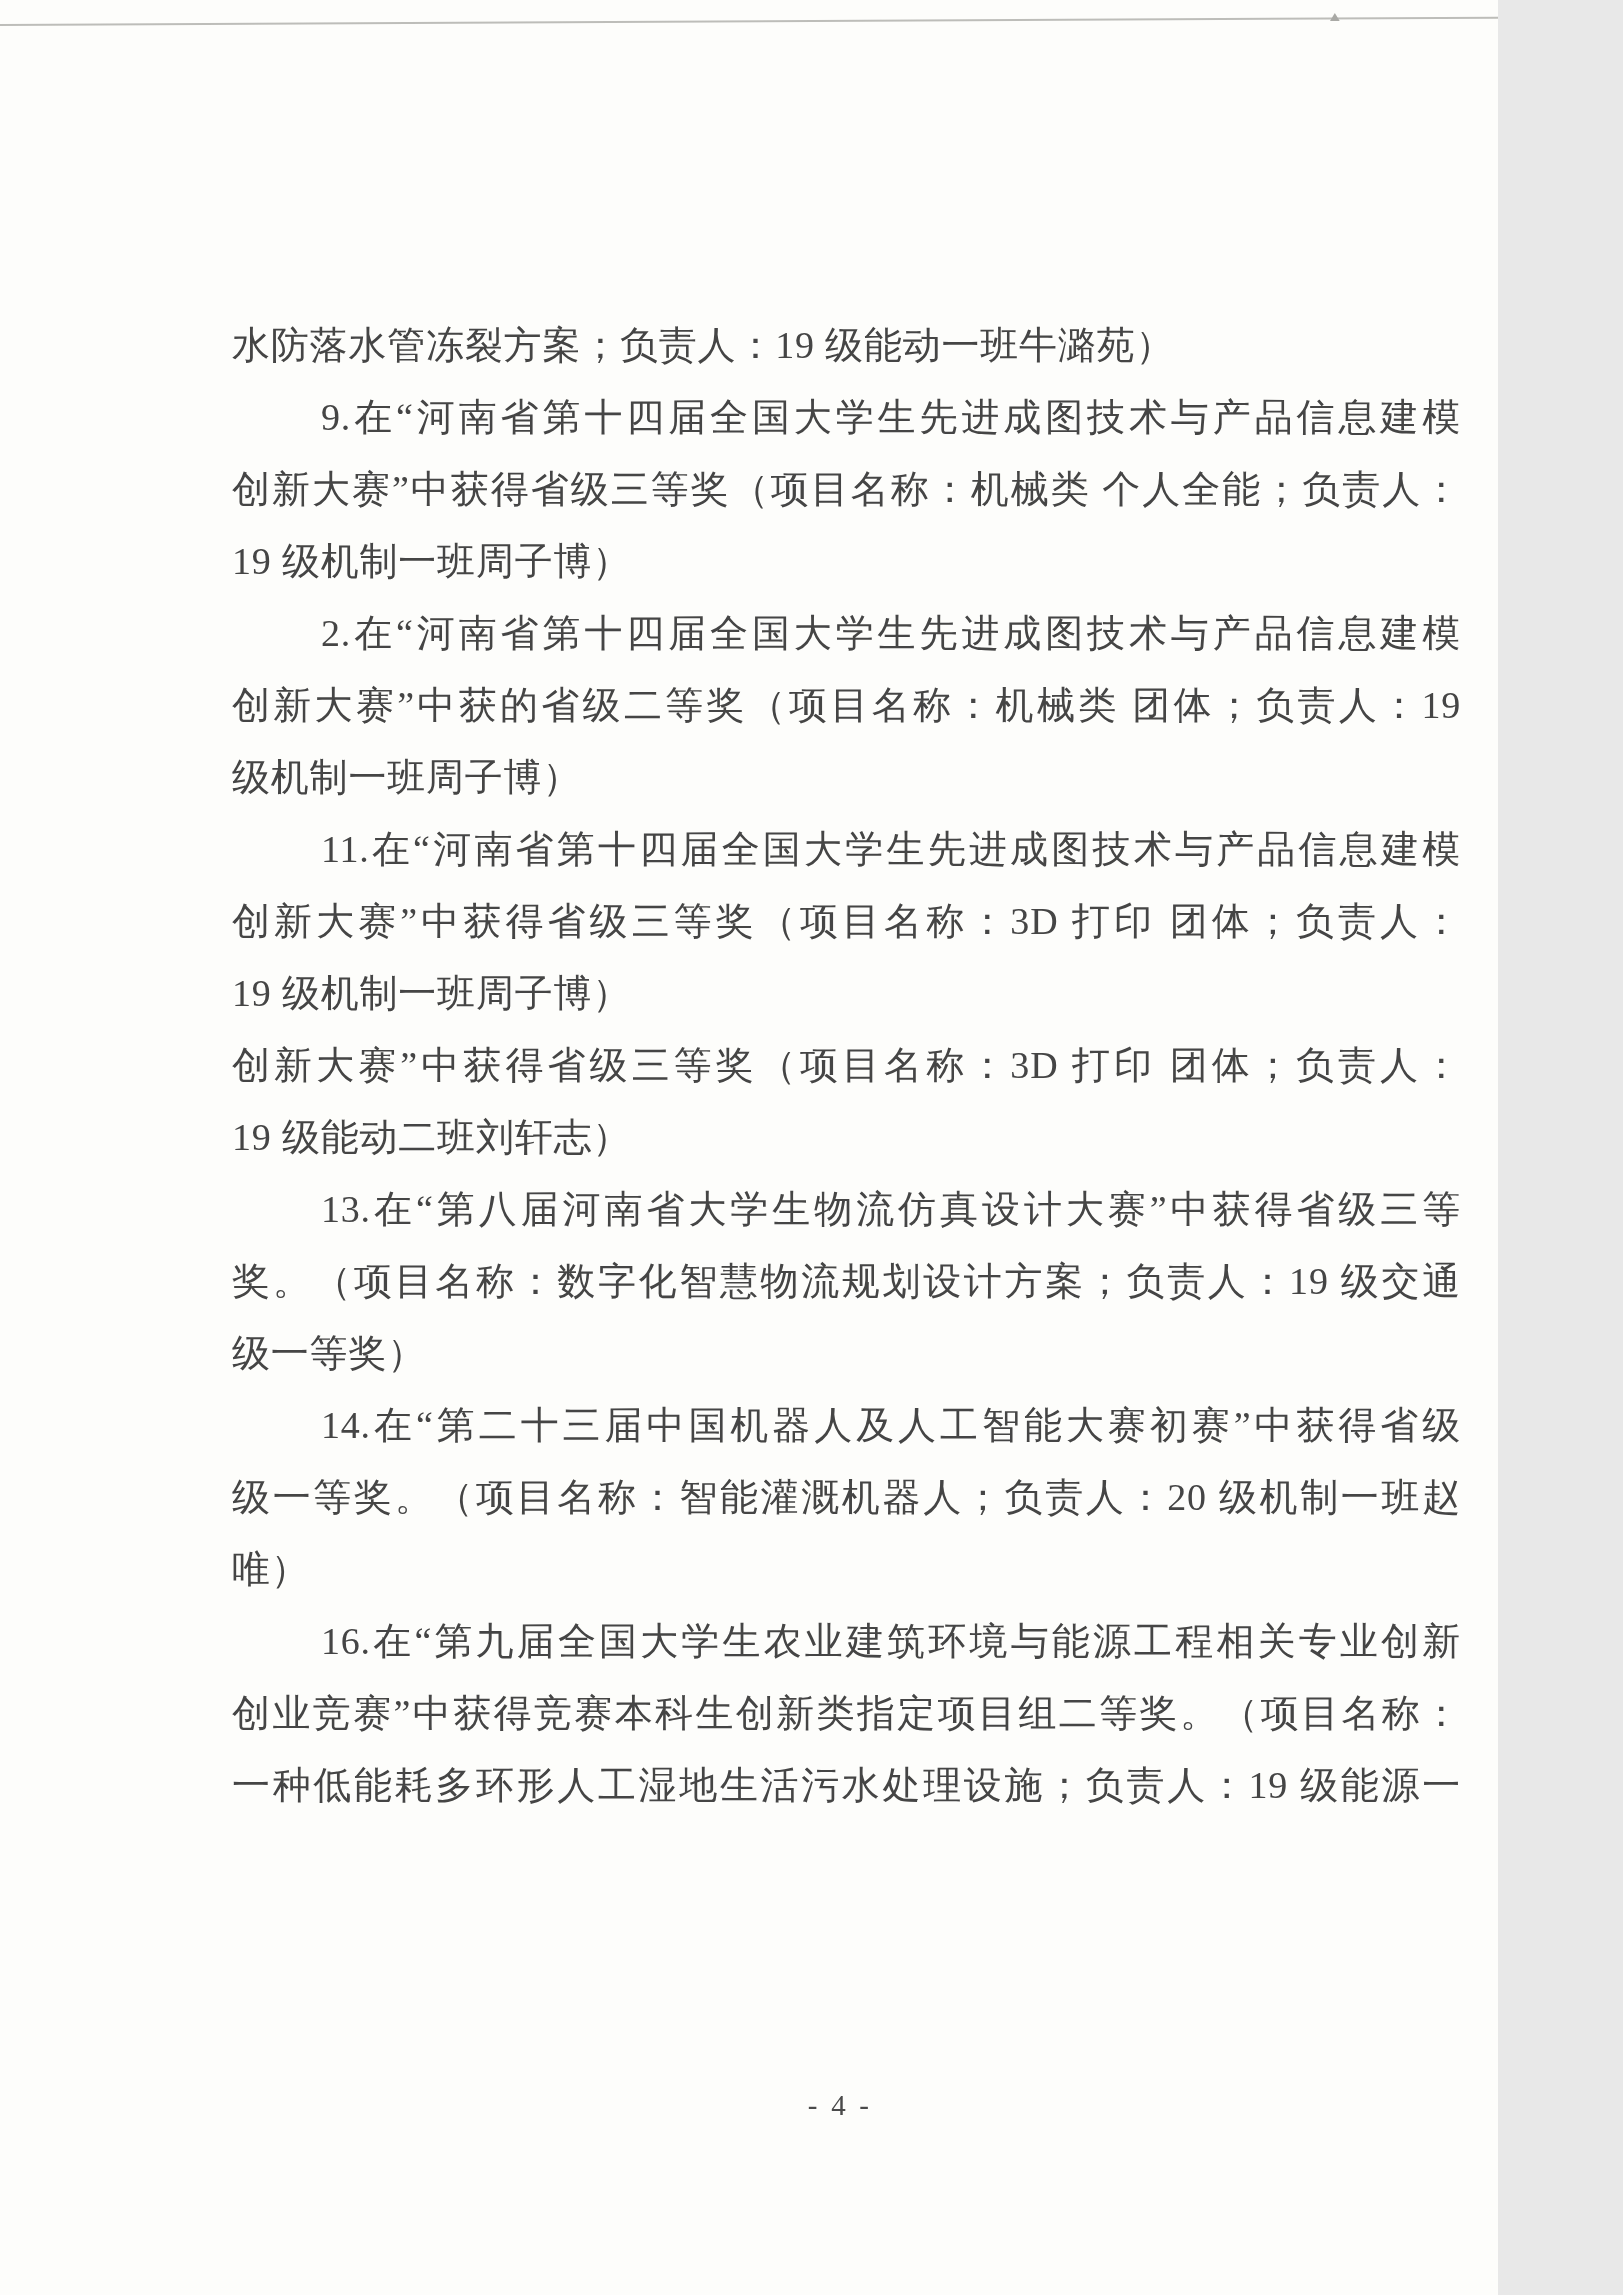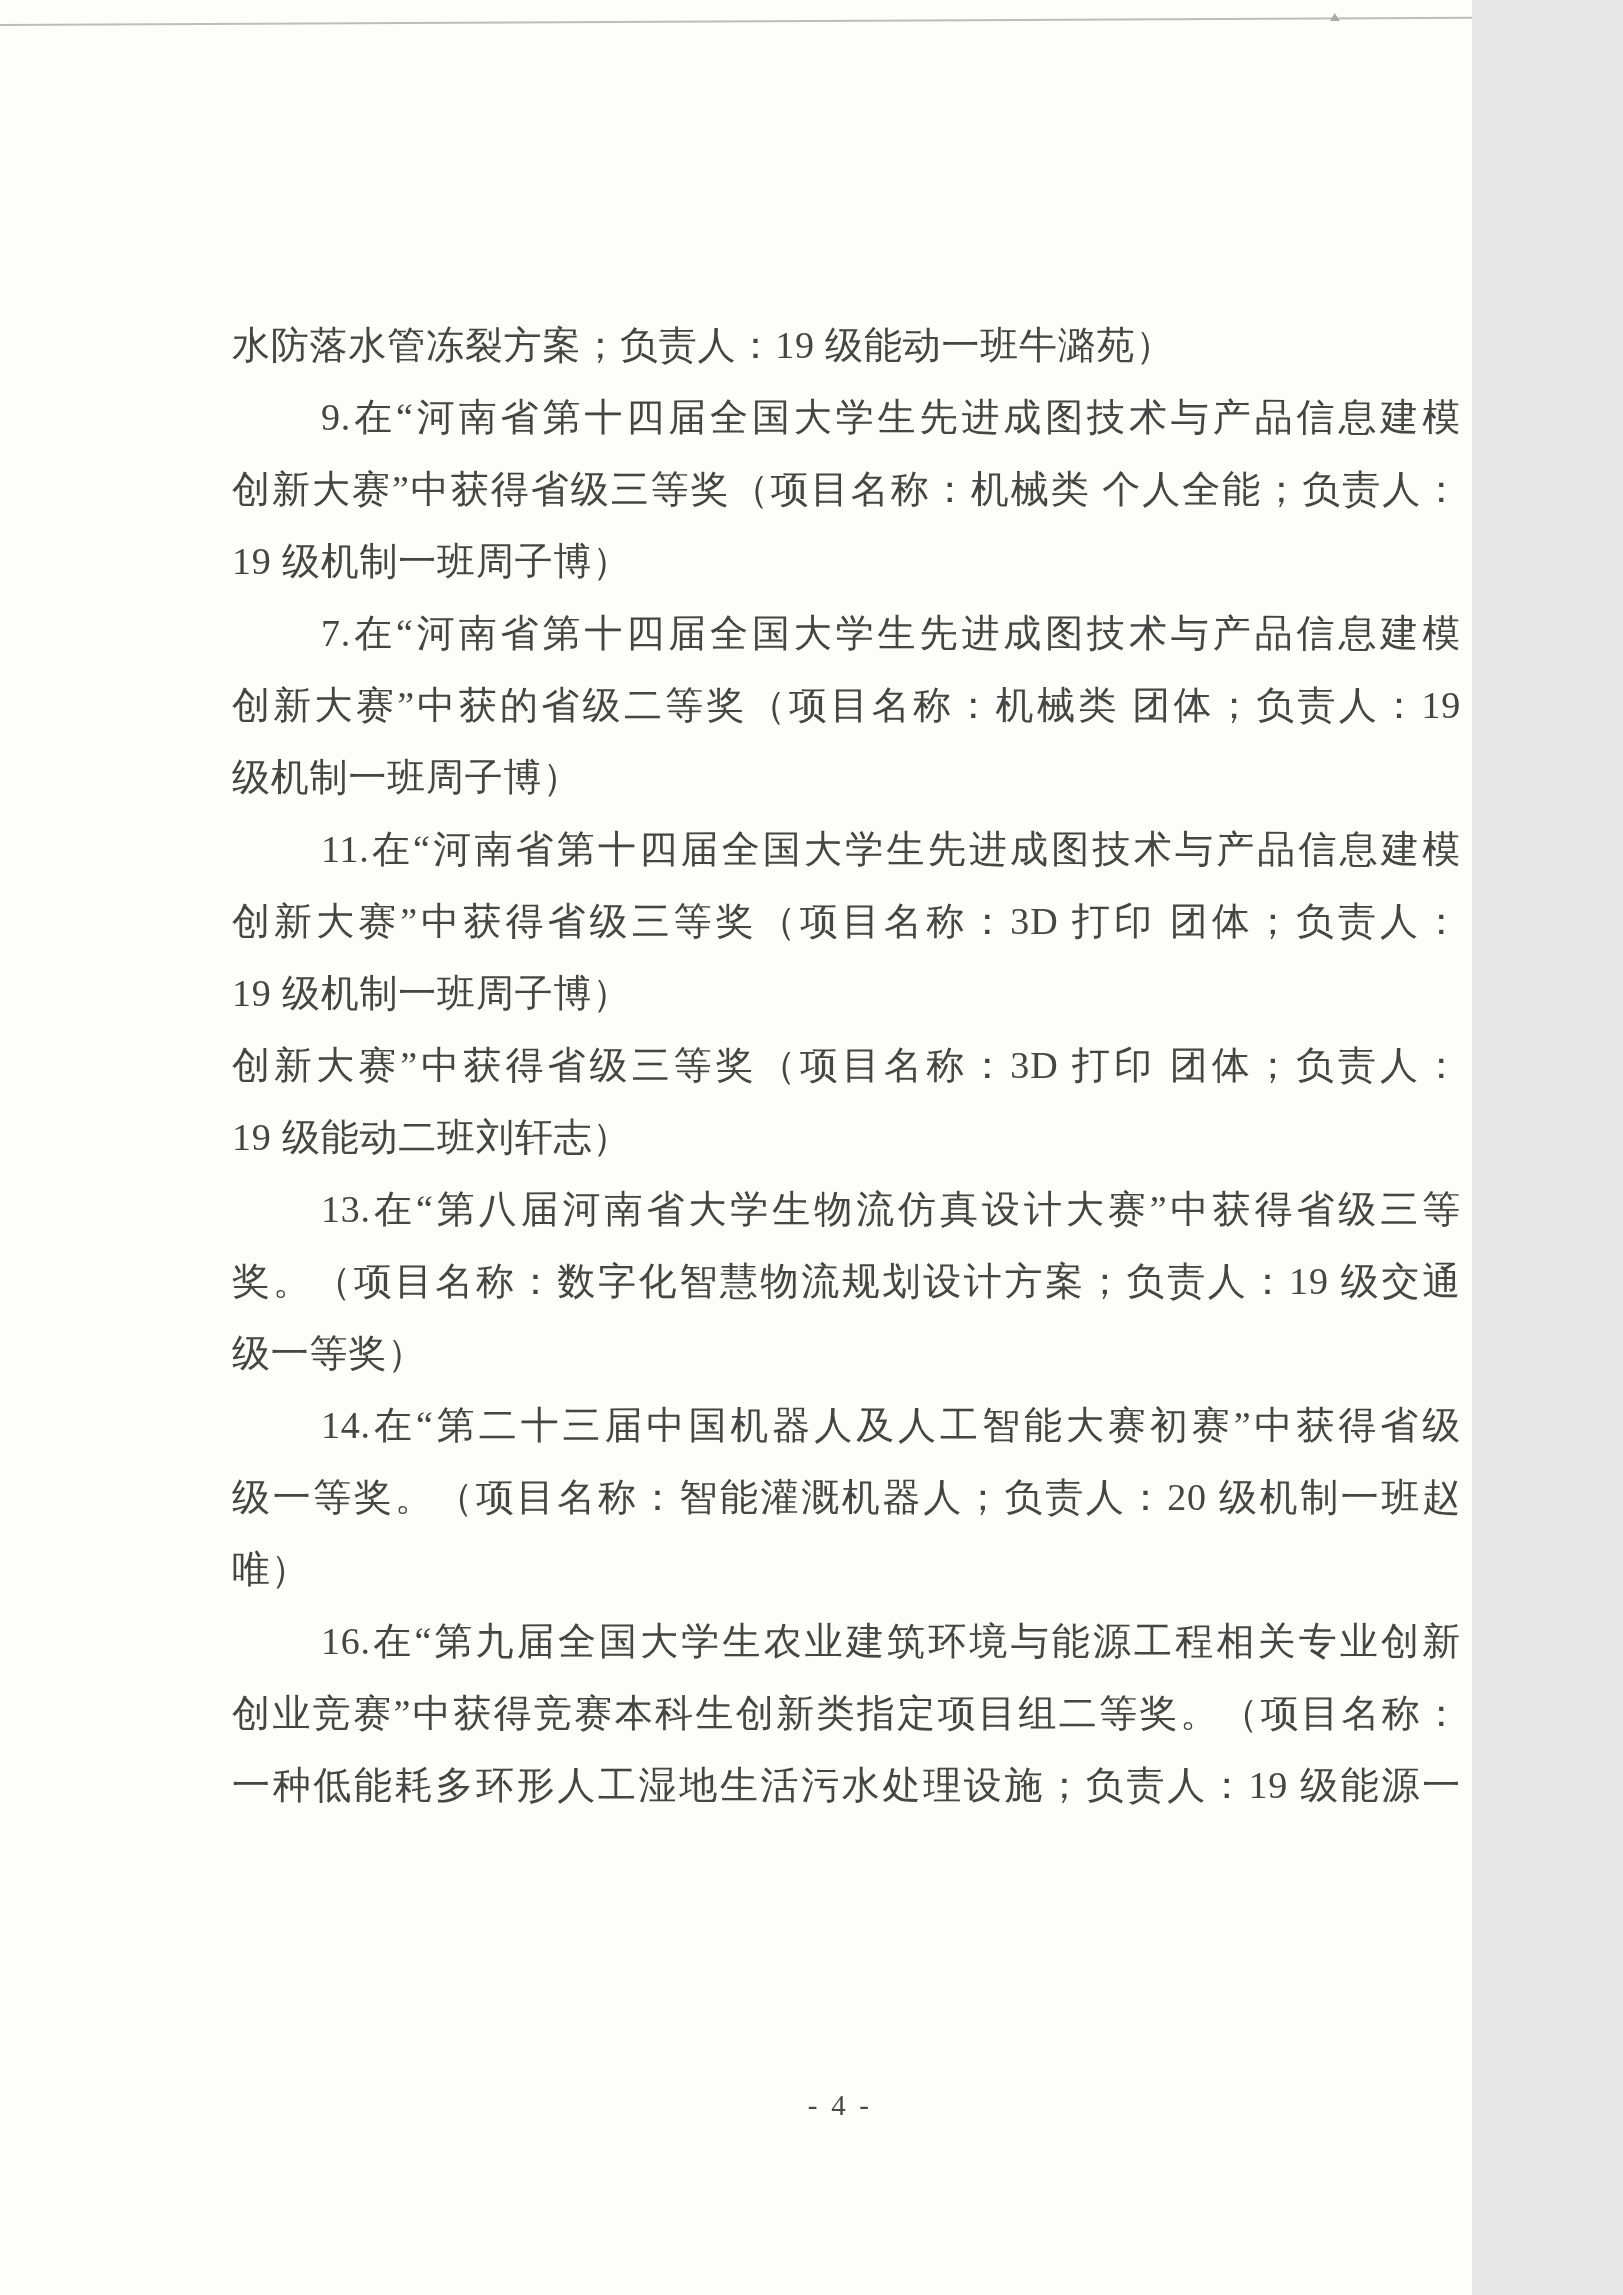--- a/index.html
+++ b/index.html
@@ -7,20 +7,21 @@
     padding: 0;
     background: #e8e8e8;
   }
   .page {
     position: relative;
     width: 1472px;
     height: 2295px;
     background: #fdfdfb;
     overflow: hidden;
     font-family: "Liberation Serif", "DejaVu Serif", serif;
+    padding-left: 26px;
   }
   
   .scan-line {
     position: absolute;
     left: -6.5px;
     top: 23.5px;
     width: 1640px;
     height: 1.6px;
     background: #bdbdb9;
     transform: rotate(-0.28deg);
@@ -74,21 +75,21 @@
 <body>
 
 <div class="page">
   <div class="scan-line"></div>
   <div class="scan-bump"></div>
   <div class="doc-body" id="doc-body">
       <div class="line">水防落水管冻裂方案；负责人：19 级能动一班牛潞苑）</div>
       <div class="line indent fill">9.在“河南省第十四届全国大学生先进成图技术与产品信息建模</div>
       <div class="line fill">创新大赛”中获得省级三等奖（项目名称：机械类 个人全能；负责人：</div>
       <div class="line">19 级机制一班周子博）</div>
-      <div class="line indent fill">7.在“河南省第十四届全国大学生先进成图技术与产品信息建模</div>
+      <div class="line indent fill">2.在“河南省第十四届全国大学生先进成图技术与产品信息建模</div>
       <div class="line fill">创新大赛”中获的省级二等奖（项目名称：机械类 团体；负责人：19</div>
       <div class="line">级机制一班周子博）</div>
       <div class="line indent fill">11.在“河南省第十四届全国大学生先进成图技术与产品信息建模</div>
       <div class="line fill">创新大赛”中获得省级三等奖（项目名称：3D 打印 团体；负责人：</div>
       <div class="line">19 级机制一班周子博）</div>
       <div class="line fill">创新大赛”中获得省级三等奖（项目名称：3D 打印 团体；负责人：</div>
       <div class="line">19 级能动二班刘轩志）</div>
       <div class="line indent fill">13.在“第八届河南省大学生物流仿真设计大赛”中获得省级三等</div>
       <div class="line fill">奖。（项目名称：数字化智慧物流规划设计方案；负责人：19 级交通</div>
       <div class="line">级一等奖）</div>

